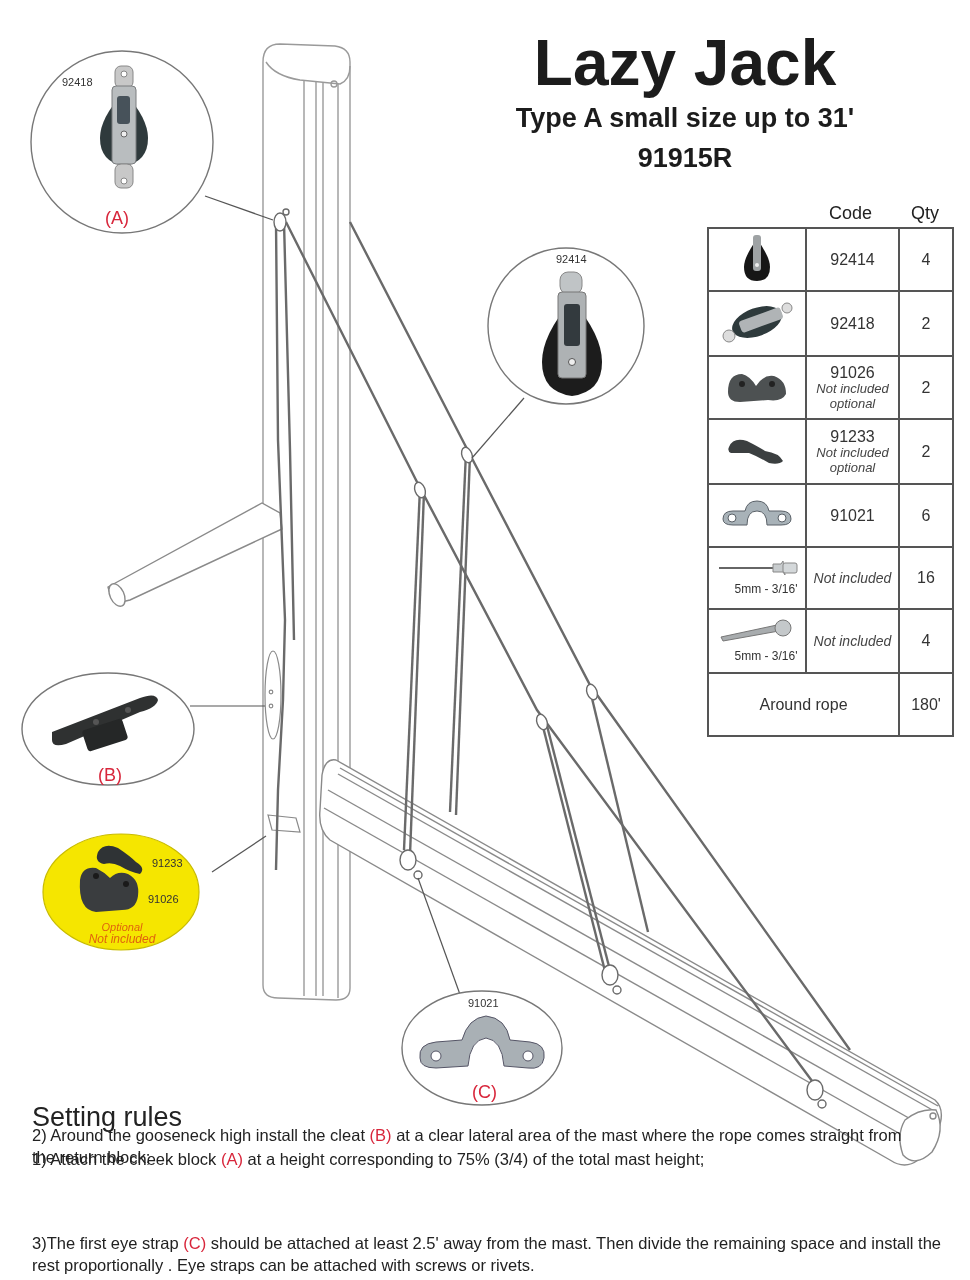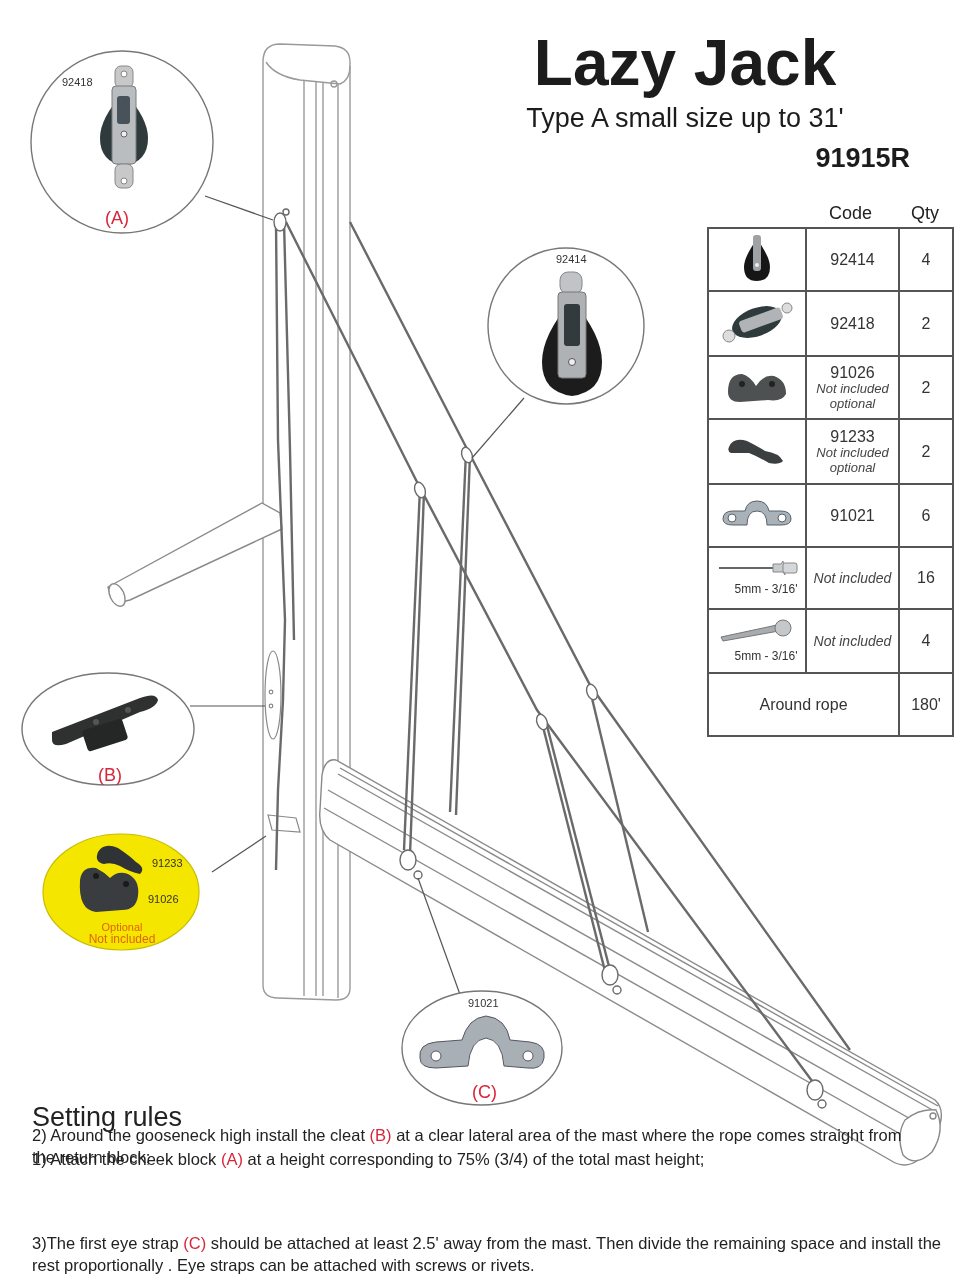--- a/index.html
+++ b/index.html
@@ -1,36 +1,36 @@
 <!DOCTYPE html>
 <html><head>
 <meta charset="utf-8">
 <style>
   html, body { margin:0; padding:0; background:#ffffff; }
   body { width:970px; height:1280px; position:relative; overflow:hidden; font-family:"Liberation Sans", sans-serif; color:#1a1a1a; }
   .abs { position:absolute; }
   svg.scene { position:absolute; left:0; top:0; }
   .title { left:470px; top:28px; width:430px; text-align:center; font-weight:bold; font-size:64px; line-height:70px; color:#1c1c1c; }
-  .subtitle { left:460px; top:102px; width:450px; text-align:center; font-weight:normal; font-size:27px; line-height:32px; color:#1c1c1c; }
-  .code-title { left:460px; top:142px; width:450px; text-align:right; font-weight:bold; font-size:27px; line-height:32px; color:#1c1c1c; }
+  .subtitle { left:460px; top:102px; width:450px; text-align:center; font-weight:bold; font-size:27px; line-height:32px; color:#1c1c1c; }
+  .code-title { left:460px; top:142px; width:450px; text-align:center; font-weight:bold; font-size:27px; line-height:32px; color:#1c1c1c; }
   .th { font-size:18px; color:#222; text-align:center; }
   table.parts { position:absolute; left:707px; top:227px; border-collapse:collapse; font-family:"Liberation Sans", sans-serif; }
   table.parts td { border:2px solid #555; padding:0; text-align:center; vertical-align:middle; color:#333; font-size:16px; }
   table.parts td.img { width:96px; }
   table.parts td.code { width:91px; }
   table.parts td.qty { width:52px; font-size:16px; }
   .code-main { font-size:16px; line-height:17px; }
   .code-note { font-size:13px; line-height:15px; color:#444;font-style:italic; }
   .size-label { font-size:12px; color:#333; display:block; margin-top:2px;padding-left:18px; }
   .callout-label { color:#d8263b; font-size:18px; }
   .small-code { font-size:11px; color:#333; }
   .rules-title { left:32px; top:1102px; font-size:27px; color:#222; }
   .rule { left:32px; width:920px; font-size:16.5px; line-height:22px; color:#222; }
   .red { color:#d8263b; }
-  .opt-text { color:#e0640c; font-size:11px; text-align:center; line-height:12px; }
+  .opt-text { color:#e0640c; font-size:11px; text-align:center; line-height:12px;font-style:italic; }
 </style>
 </head>
 <body>
 
 <svg class="scene" width="970" height="1280" viewBox="0 0 970 1280">
 
   <g fill="none" stroke="#9a9a9a" stroke-width="1.4">
     <path d="M263,62 Q263,44 280,44 L335,46 Q350,48 350,62 L350,988 Q350,1000 336,1000 L278,998 Q263,998 263,985 Z" fill="#ffffff"></path>
     <path d="M266,62 Q275,76 300,80 L340,84 Q350,80 350,66"></path>
     <line x1="304" y1="80" x2="304" y2="996"></line>

